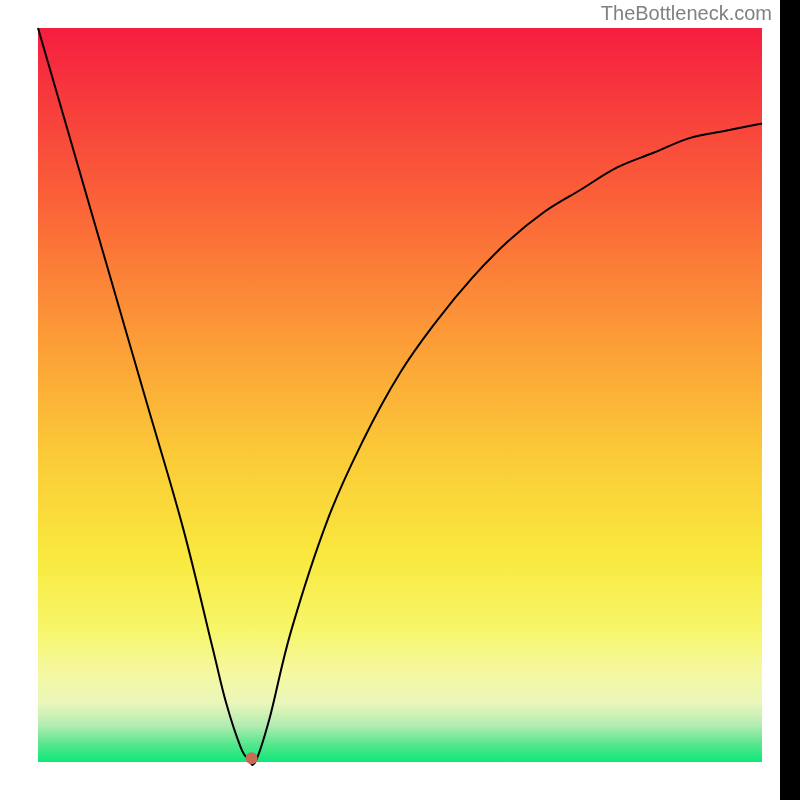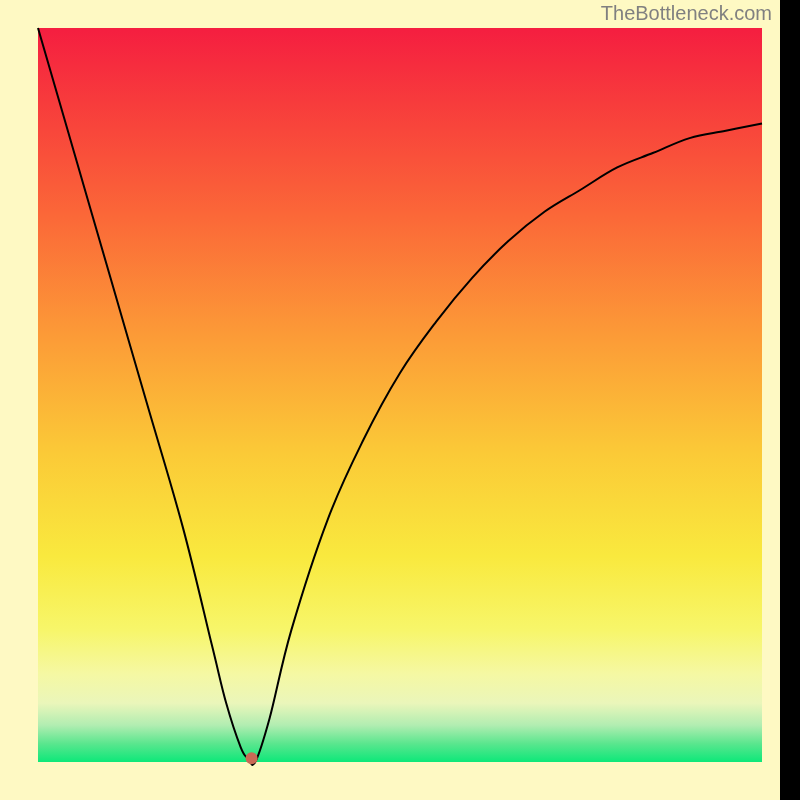--- a/index.html
+++ b/index.html
@@ -8,21 +8,21 @@
     background: #000;
     width: 800px;
     height: 800px;
     overflow: hidden;
     font-family: Arial, sans-serif;
   }
   .frame {
     position: relative;
     width: 780px;
     height: 800px;
-    background: #fef9c3;
+    background: #ffffff;
   }
   .watermark {
     position: absolute;
     top: 2px;
     right: 8px;
     color: #808080;
     font-size: 20px;
     font-weight: 500;
     z-index: 10;
   }

